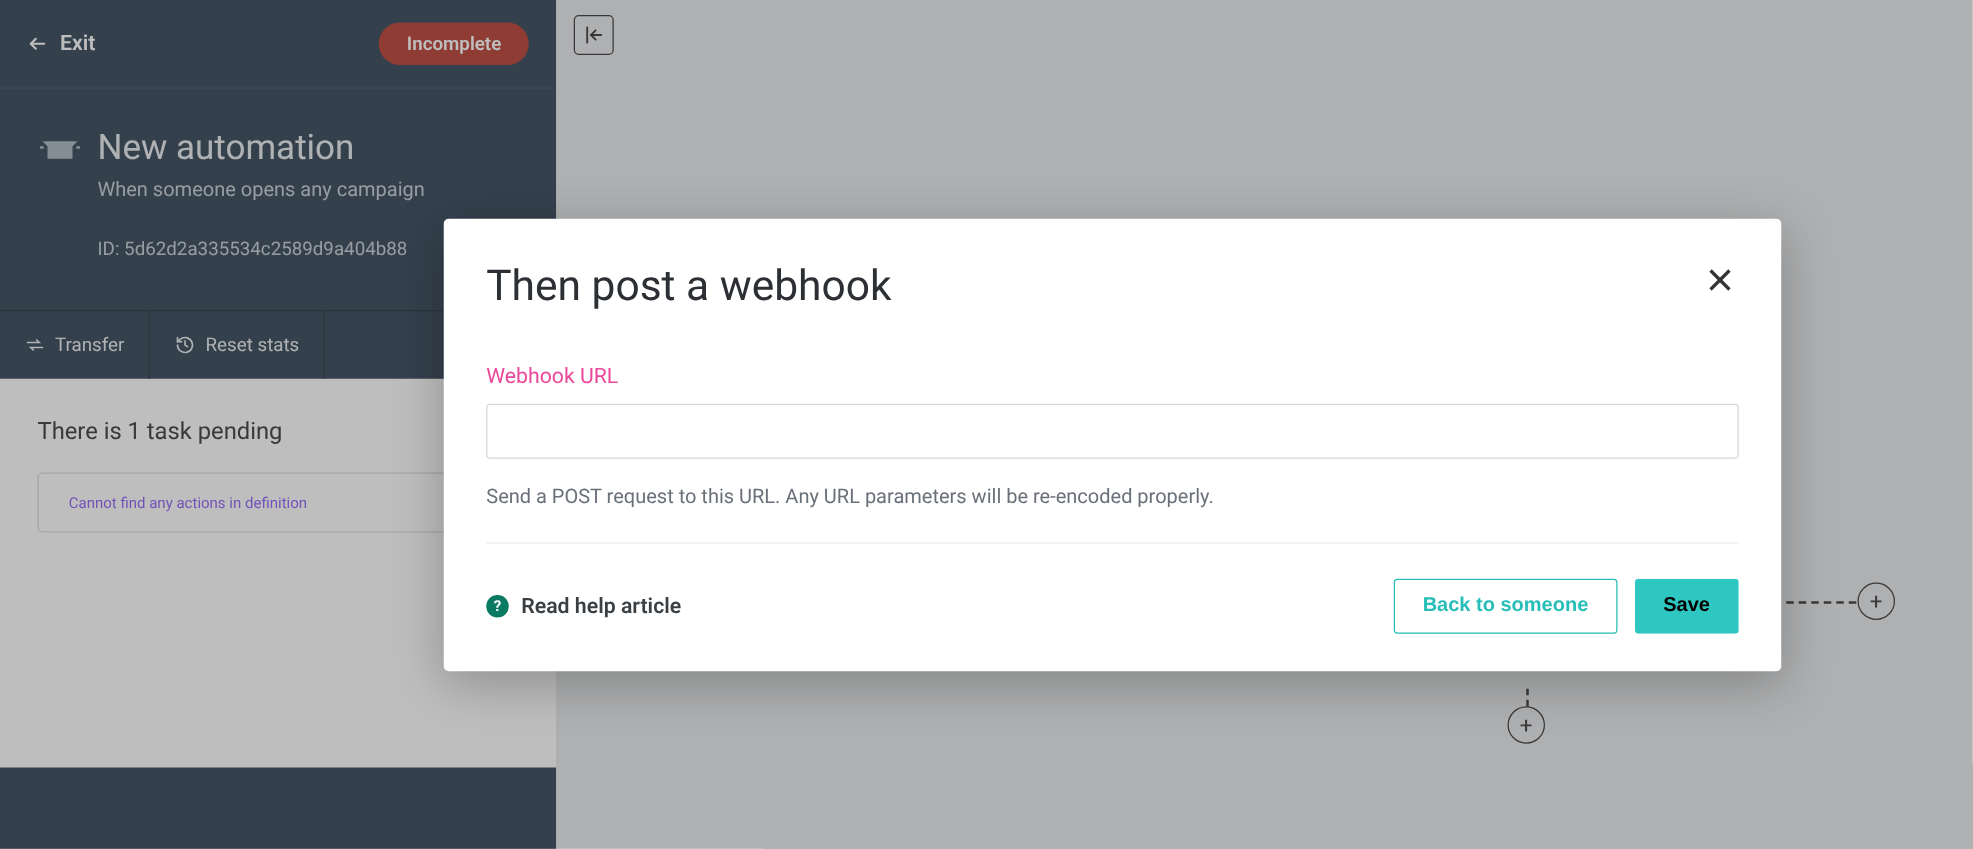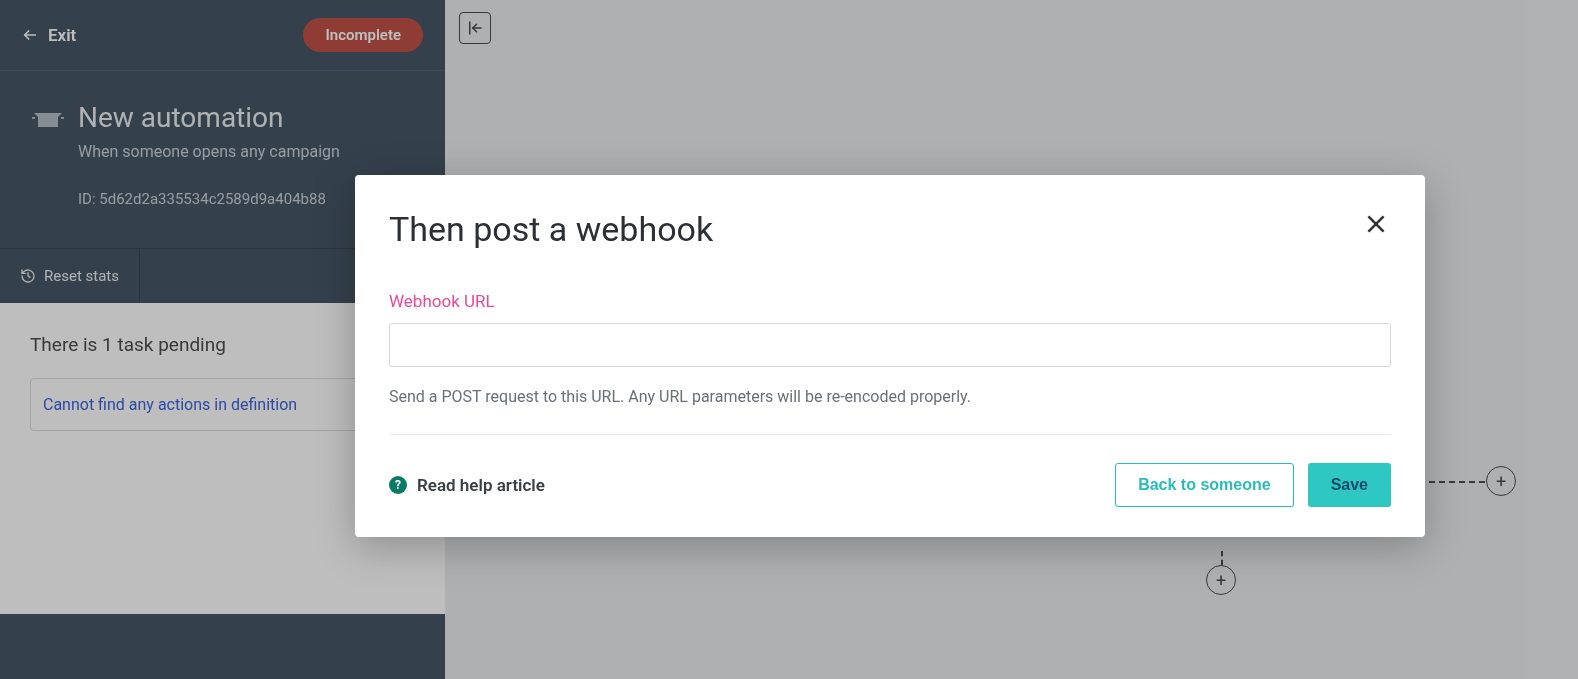--- a/index.html
+++ b/index.html
@@ -91,23 +91,23 @@
       padding: 30px 30px;
     }
     .task-pending {
       font-size: 19px;
       color: #333;
       margin-bottom: 22px;
     }
     .task-box {
       border: 1px solid #d5d9dd;
       border-radius: 4px;
-      padding: 16px 12px;
-      font-size: 16px;
-      color: #1d4ed8;
+      padding: 16px 24px;
+      font-size: 12px;
+      color: #8b5cf6;
     }
     .canvas {
       position: absolute;
       left: 445px; top: 0;
       right: 0; bottom: 0;
       background: #e9eaec;
     }
     .collapse-btn {
       position: absolute;
       left: 14px; top: 12px;
@@ -241,21 +241,21 @@
       cursor: pointer;
       border: 1px solid transparent;
     }
     .btn-outline {
       background: #fff;
       color: #27bdb8;
       border-color: #27bdb8;
     }
     .btn-primary {
       background: #2ec7c1;
-      color: #0c4a6e;
+      color: #000000;
     }
   </style>
 </head>
 <body>
 
 <div class="sidebar">
   <div class="sidebar-header">
     <div class="exit-link">
       <svg viewBox="0 0 24 24" fill="none" stroke="#fff" stroke-width="2.5" stroke-linecap="round" stroke-linejoin="round">
           <line x1="20" y1="12" x2="4" y2="12"></line>
@@ -275,20 +275,26 @@
         </svg>
     </div>
     <div>
       <div class="automation-title">New automation</div>
       <div class="automation-desc">When someone opens any campaign</div>
       <div class="automation-id">ID: 5d62d2a335534c2589d9a404b88</div>
     </div>
   </div>
 
   <div class="sidebar-tabs">
+    <div class="sidebar-tab">
+      <svg viewBox="0 0 24 24" fill="none" stroke="#e8ecef" stroke-width="2" stroke-linecap="round">
+          <path d="M3 9h14l-3-3M21 15H7l3 3"></path>
+        </svg>
+      <span>Transfer</span>
+    </div>
     <div class="sidebar-tab">
       <svg viewBox="0 0 24 24" fill="none" stroke="#e8ecef" stroke-width="2" stroke-linecap="round">
           <path d="M3 12a9 9 0 1 0 3-6.7L3 8"></path>
           <polyline points="3 3 3 8 8 8"></polyline>
           <path d="M12 7v5l3 2"></path>
         </svg>
       <span>Reset stats</span>
     </div>
     <div class="sidebar-tab" style="flex:1;justify-content:flex-end;">
       <svg viewBox="0 0 24 24" fill="#e8ecef" style="width:14px">

